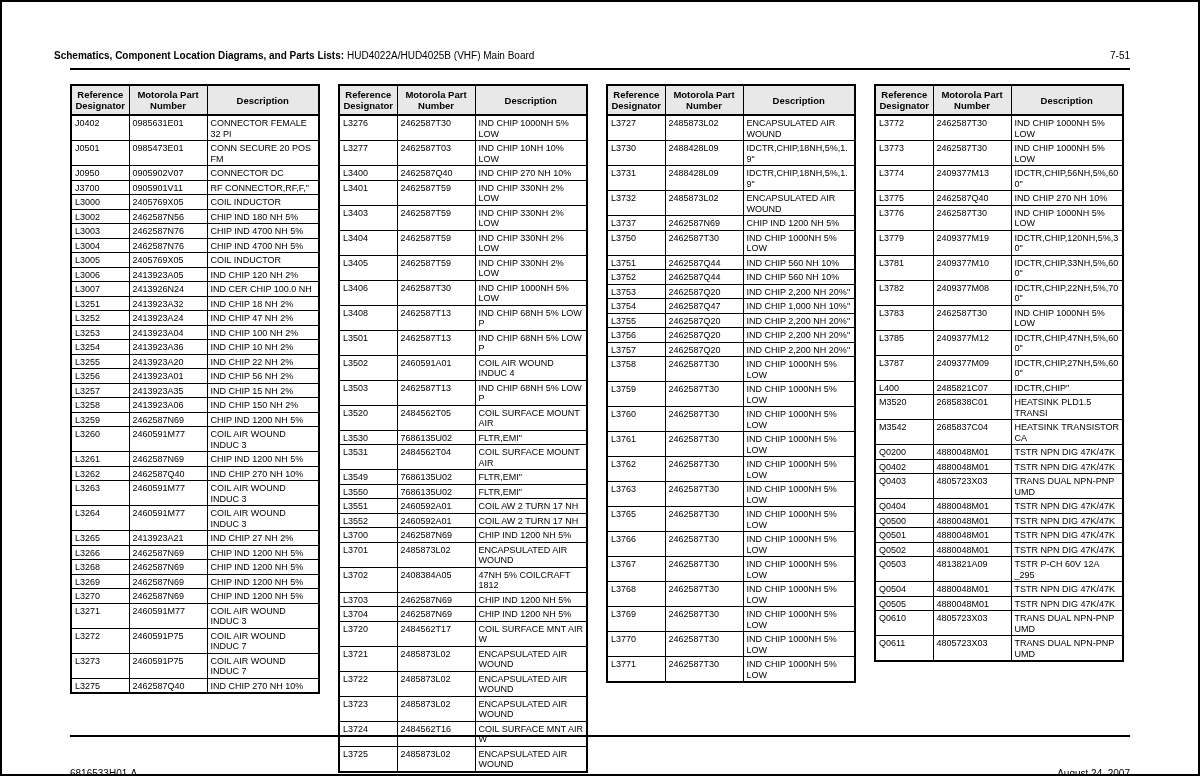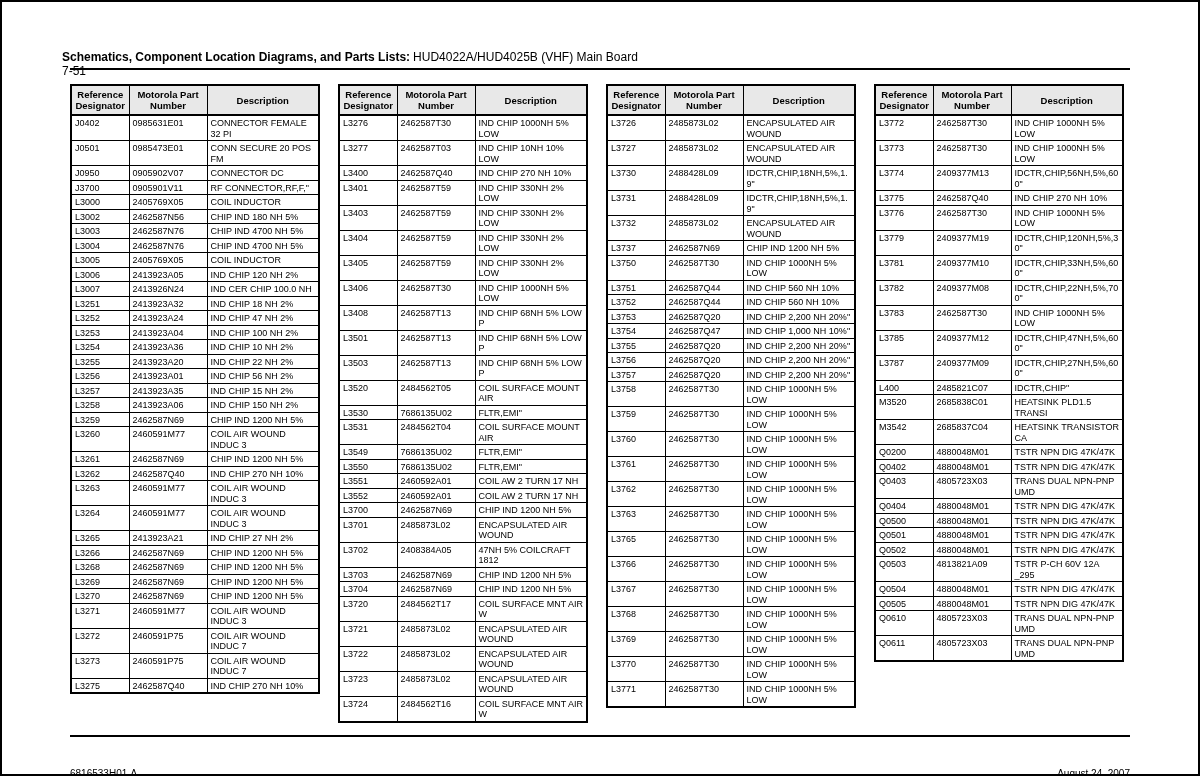--- a/index.html
+++ b/index.html
@@ -3,24 +3,23 @@
 <meta charset="utf-8">
 <style>
   * { margin:0; padding:0; box-sizing:border-box; }
   html, body { background:#fff; }
   .page {
     position:relative; width:1200px; height:776px; background:#fff;
     font-family:"Liberation Sans", sans-serif; color:#000;
     border:2px solid #000; overflow:hidden;
   }
   .header {
-    position:absolute; left:60px; right:68px; top:48px;
+    position:absolute; left:52px; right:68px; top:48px;
     display:flex; justify-content:space-between; align-items:baseline;
-    font-size:12px;
-    flex-direction:column;
+    font-size:10px;
   }
   .title-bold { font-weight:bold; margin-right:3px; }
   .header-rule {
     position:absolute; left:68px; right:68px; top:66px;
     border-top:2px solid #000;
   }
   .tables {
     position:absolute; left:68px; top:82px;
     display:flex; gap:18px; align-items:flex-start;
   }
@@ -296,20 +295,25 @@
             <td>L3408</td>
             <td>2462587T13</td>
             <td>IND CHIP 68NH 5% LOW P</td>
           </tr>
           <tr>
             <td>L3501</td>
             <td>2462587T13</td>
             <td>IND CHIP 68NH 5% LOW P</td>
           </tr>
           <tr>
+            <td>L3502</td>
+            <td>2460591A01</td>
+            <td>COIL AIR WOUND INDUC 4</td>
+          </tr>
+          <tr>
             <td>L3503</td>
             <td>2462587T13</td>
             <td>IND CHIP 68NH 5% LOW P</td>
           </tr>
           <tr>
             <td>L3520</td>
             <td>2484562T05</td>
             <td>COIL SURFACE MOUNT AIR</td>
           </tr>
           <tr>
@@ -384,38 +388,38 @@
           </tr>
           <tr>
             <td>L3723</td>
             <td>2485873L02</td>
             <td>ENCAPSULATED AIR WOUND</td>
           </tr>
           <tr>
             <td>L3724</td>
             <td>2484562T16</td>
             <td>COIL SURFACE MNT AIR W</td>
+          </tr>
+          <tr>
+            <td>L3725</td>
+            <td>2485873L02</td>
+            <td>ENCAPSULATED AIR WOUND</td>
           </tr>
         </tbody>
       </table>
     <table>
         <thead>
           <tr>
             <th>Reference Designator</th>
             <th>Motorola Part Number</th>
             <th>Description</th>
           </tr>
         </thead>
         <tbody>
           <tr>
-            <td>L3726</td>
-            <td>2485873L02</td>
-            <td>ENCAPSULATED AIR WOUND</td>
-          </tr>
-          <tr>
             <td>L3727</td>
             <td>2485873L02</td>
             <td>ENCAPSULATED AIR WOUND</td>
           </tr>
           <tr>
             <td>L3730</td>
             <td>2488428L09</td>
             <td>IDCTR,CHIP,18NH,5%,1.9"</td>
           </tr>
           <tr>

